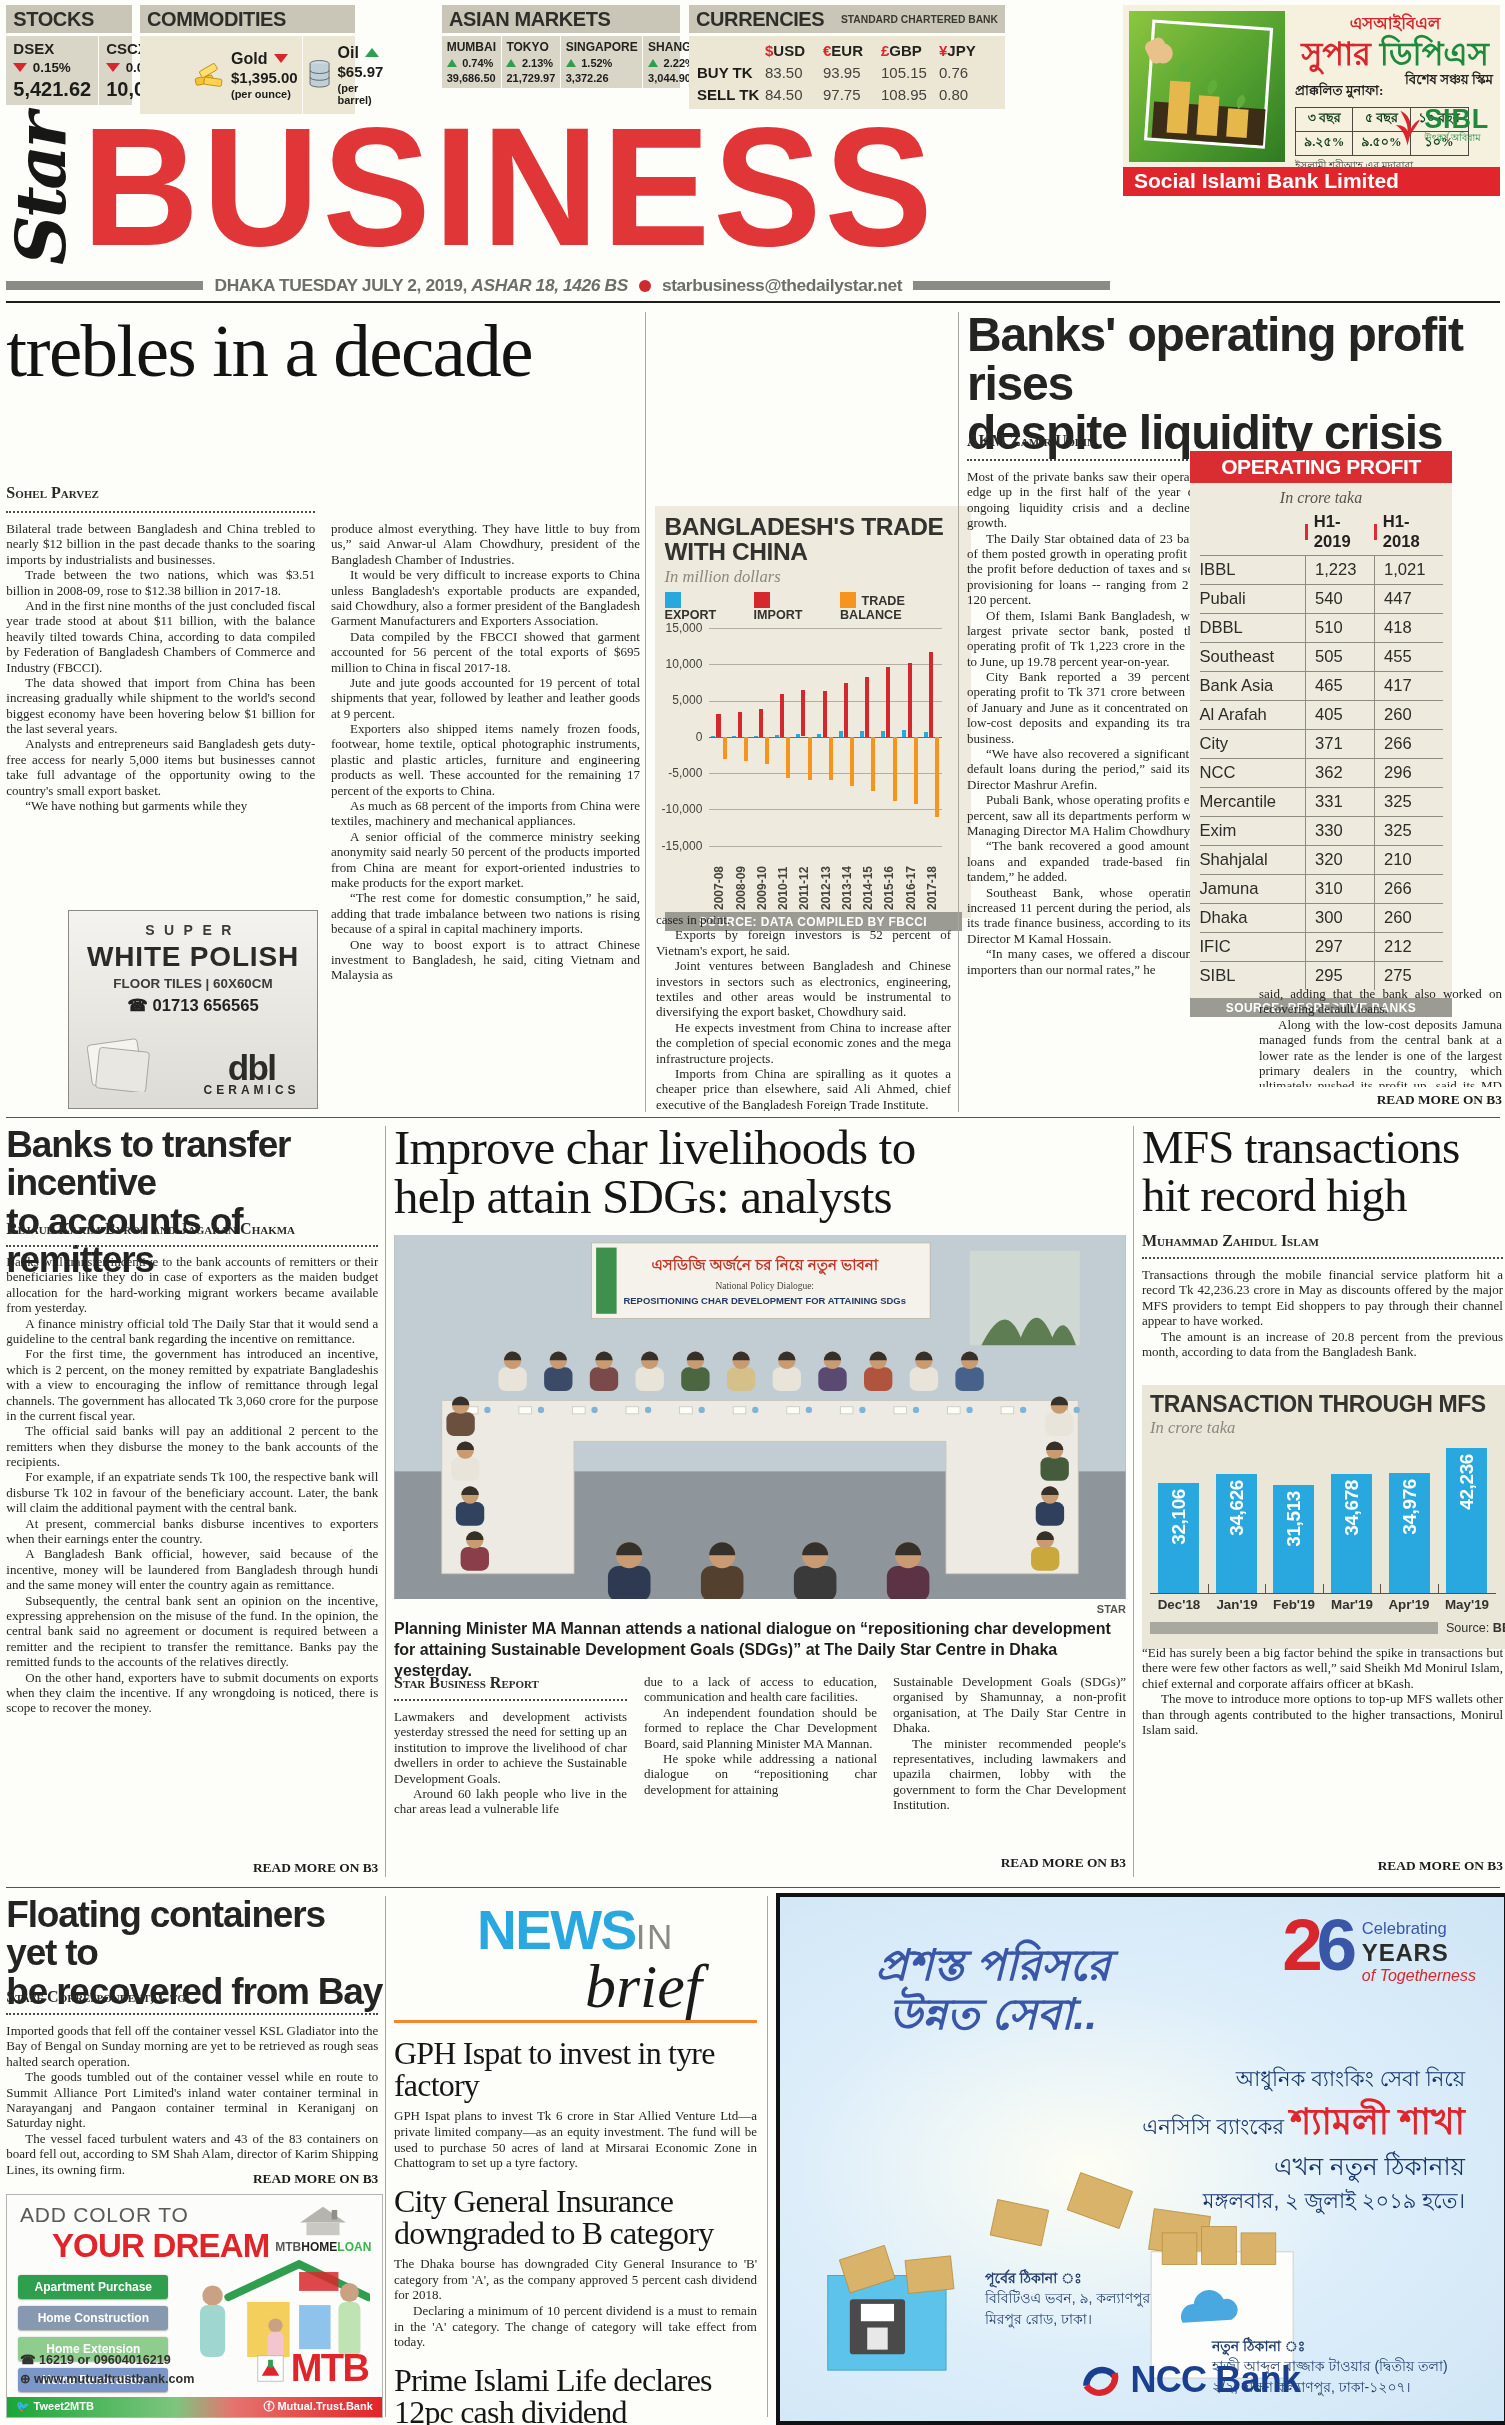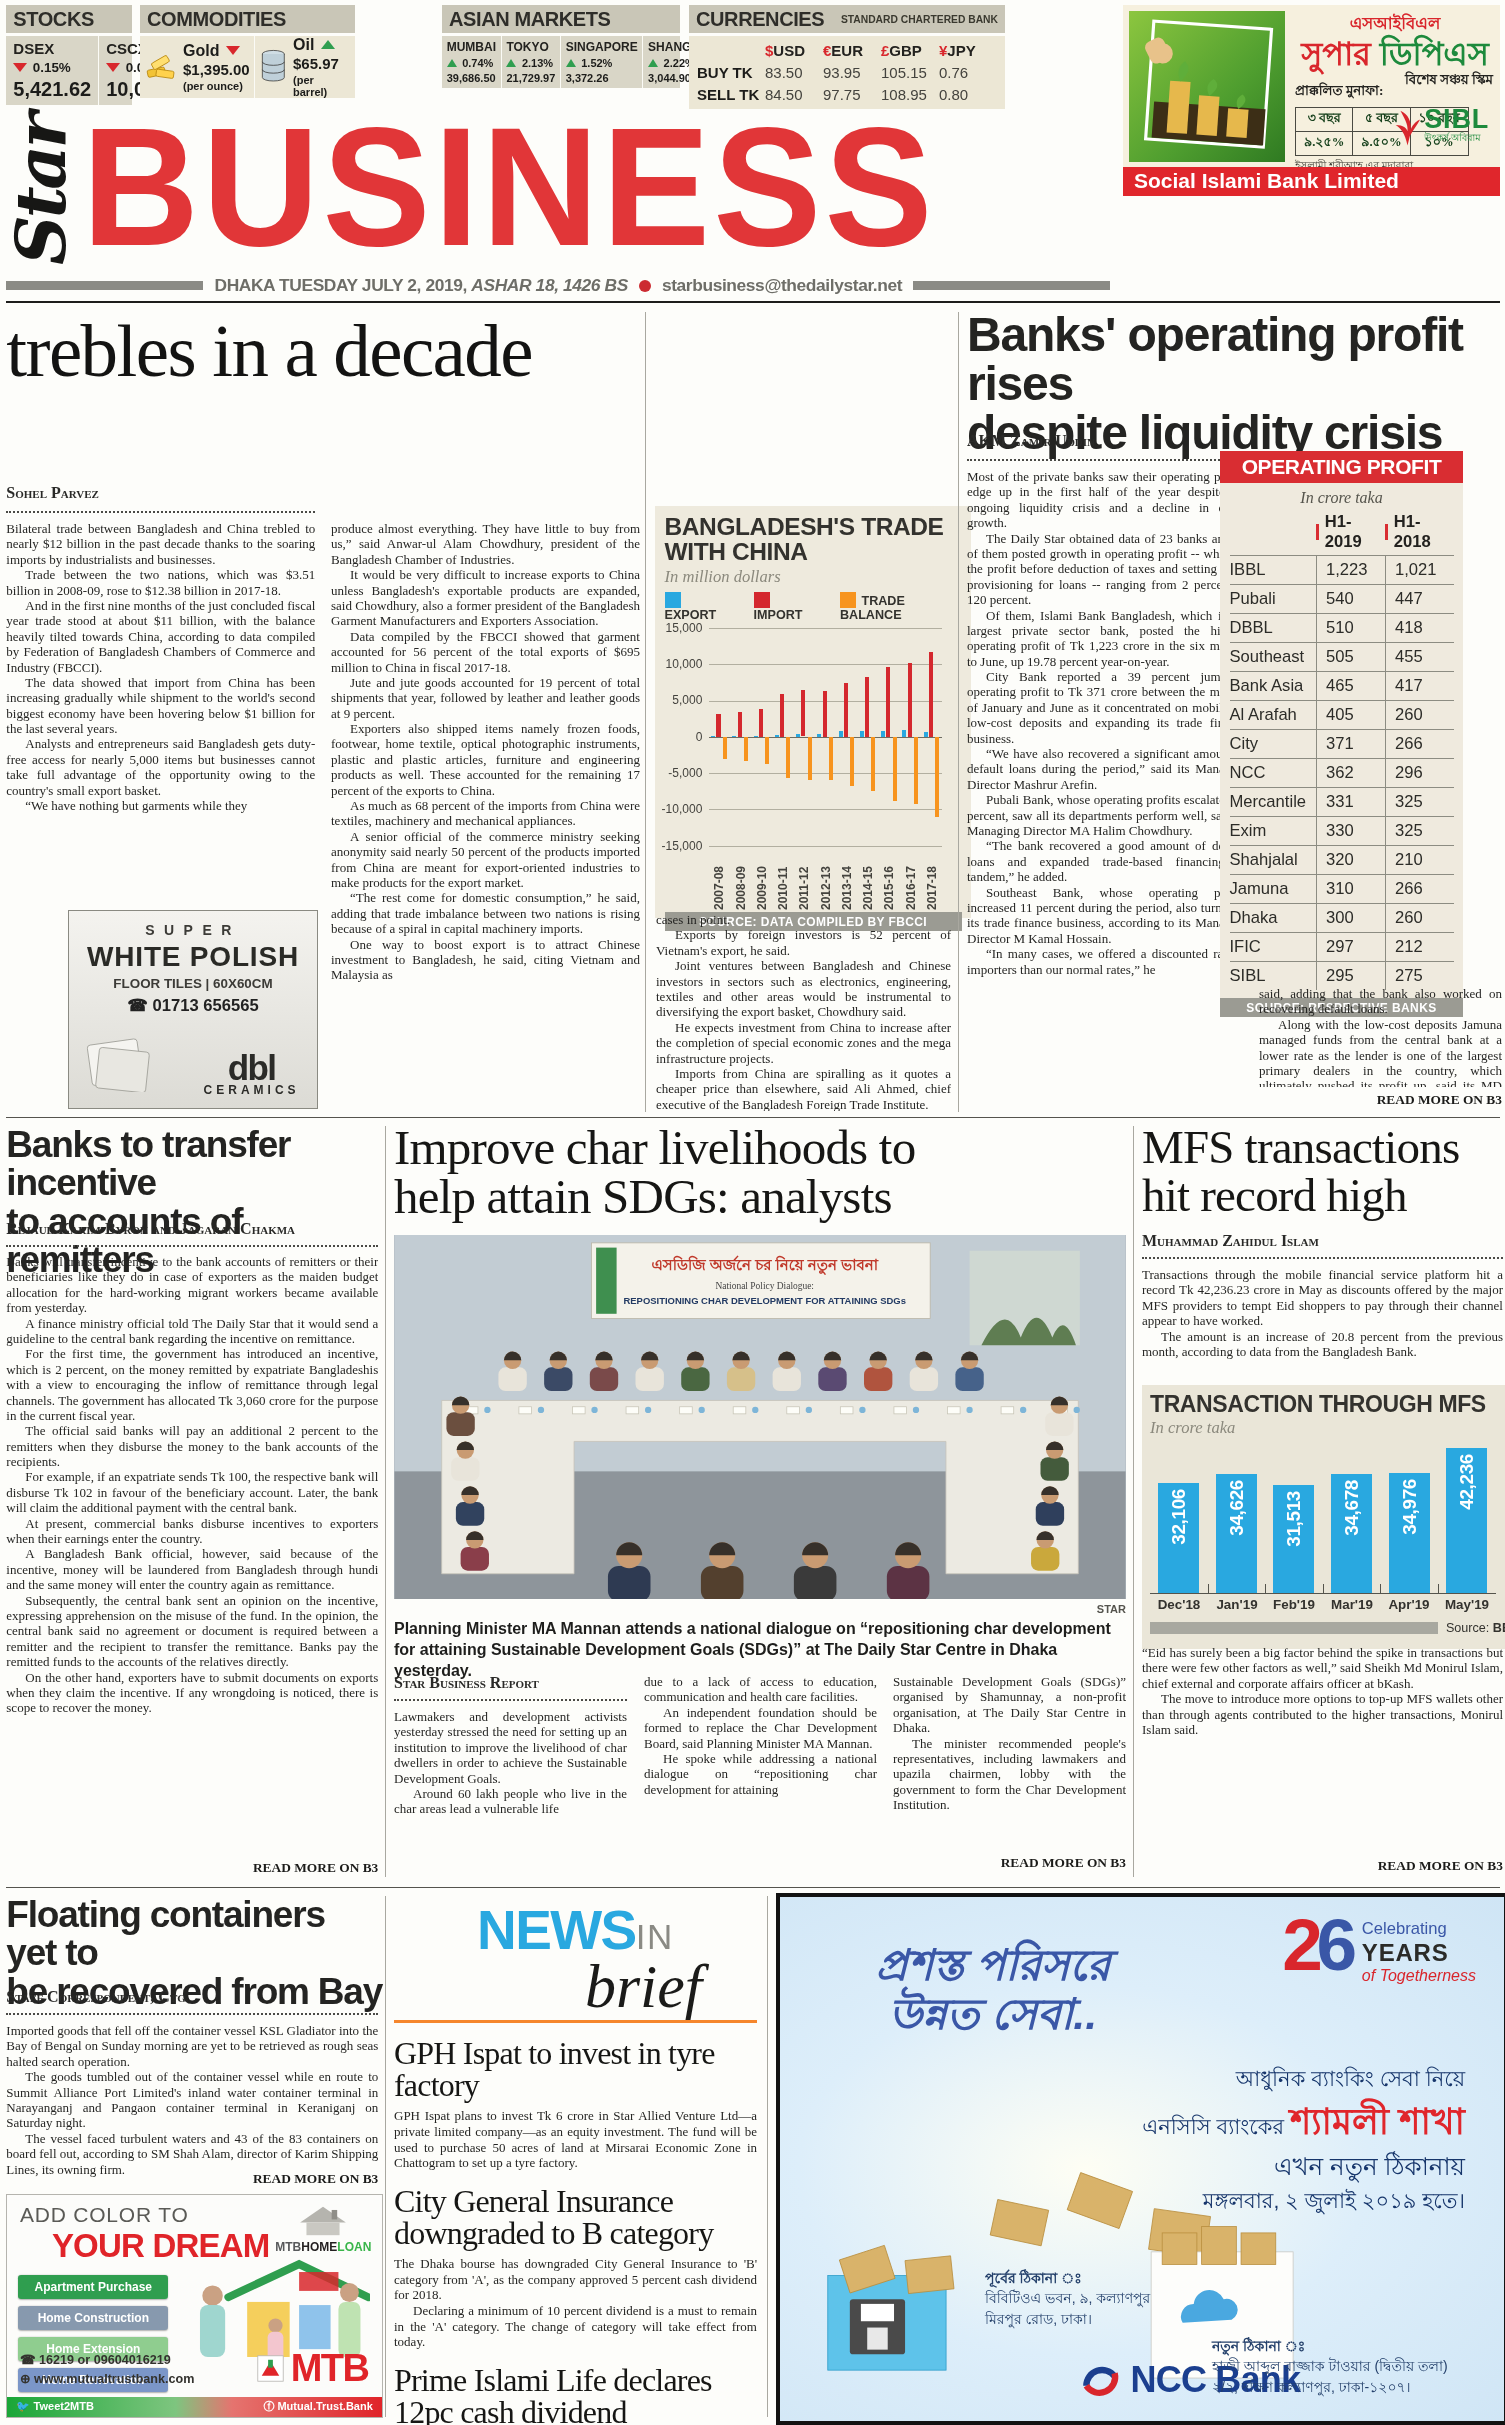--- a/index.html
+++ b/index.html
@@ -163,21 +163,21 @@
             <span class="tri down"></span>
             <span>0.01%</span>
           </div>
         <div class="tk-val">10,084.61</div>
       </div>
     </div>
   </div>
 
   <div class="tkbox" style="left:140px;width:215px;">
     <div class="tklabel">COMMODITIES</div>
-    <div class="tkbody creambg" style="height:62px;">
+    <div class="tkbody creambg" style="height:78px;padding-left:48px;">
       <div class="cm-item">
         <svg width="32" height="32" viewBox="0 0 40 40">
           <rect x="3" y="22" width="22" height="9" rx="2" fill="#f2c335" stroke="#b8860b" transform="rotate(-12 14 26)"></rect>
           <rect x="14" y="24" width="22" height="9" rx="2" fill="#ffd24d" stroke="#b8860b" transform="rotate(8 25 28)"></rect>
           <rect x="8" y="10" width="22" height="9" rx="2" fill="#ffdf70" stroke="#b8860b" transform="rotate(-30 19 14)"></rect>
         </svg>
         <div class="cm-lines">
           <div class="cm-n">
               <span>Gold</span>
               <span class="tri down"></span>
@@ -470,21 +470,21 @@
       <p>The Daily Star obtained data of 23 banks and all of them posted growth in operating profit -- which is the profit before deduction of taxes and setting aside provisioning for loans -- ranging from 2 percent to 120 percent.</p>
       <p>Of them, Islami Bank Bangladesh, which is the largest private sector bank, posted the highest operating profit of Tk 1,223 crore in the six months to June, up 19.78 percent year-on-year.</p>
       <p>City Bank reported a 39 percent jump in operating profit to Tk 371 crore between the months of January and June as it concentrated on mobilising low-cost deposits and expanding its trade finance business.</p>
       <p>“We have also recovered a significant amount of default loans during the period,” said its Managing Director Mashrur Arefin.</p>
       <p>Pubali Bank, whose operating profits escalated 21 percent, saw all its departments perform well, said its Managing Director MA Halim Chowdhury.</p>
       <p>“The bank recovered a good amount of default loans and expanded trade-based financing in tandem,” he added.</p>
       <p>Southeast Bank, whose operating profits increased 11 percent during the period, also turned to its trade finance business, according to its Managing Director M Kamal Hossain.</p>
       <p>“In many cases, we offered a discounted rate to importers than our normal rates,” he</p>
     </div>
 
-  <div class="abs optable" style="left:1220px;top:451px;width:243px;">
+  <div class="abs optable" style="left:1190px;top:451px;width:262px;">
     <div class="op-title">OPERATING PROFIT</div>
     <div class="op-body">
       <div class="op-unit">In crore taka</div>
       <div class="op-head">
         <span></span>
         <span>
             <span class="hbar"></span>
             <span>H1-2019</span>
           </span>
         <span>

